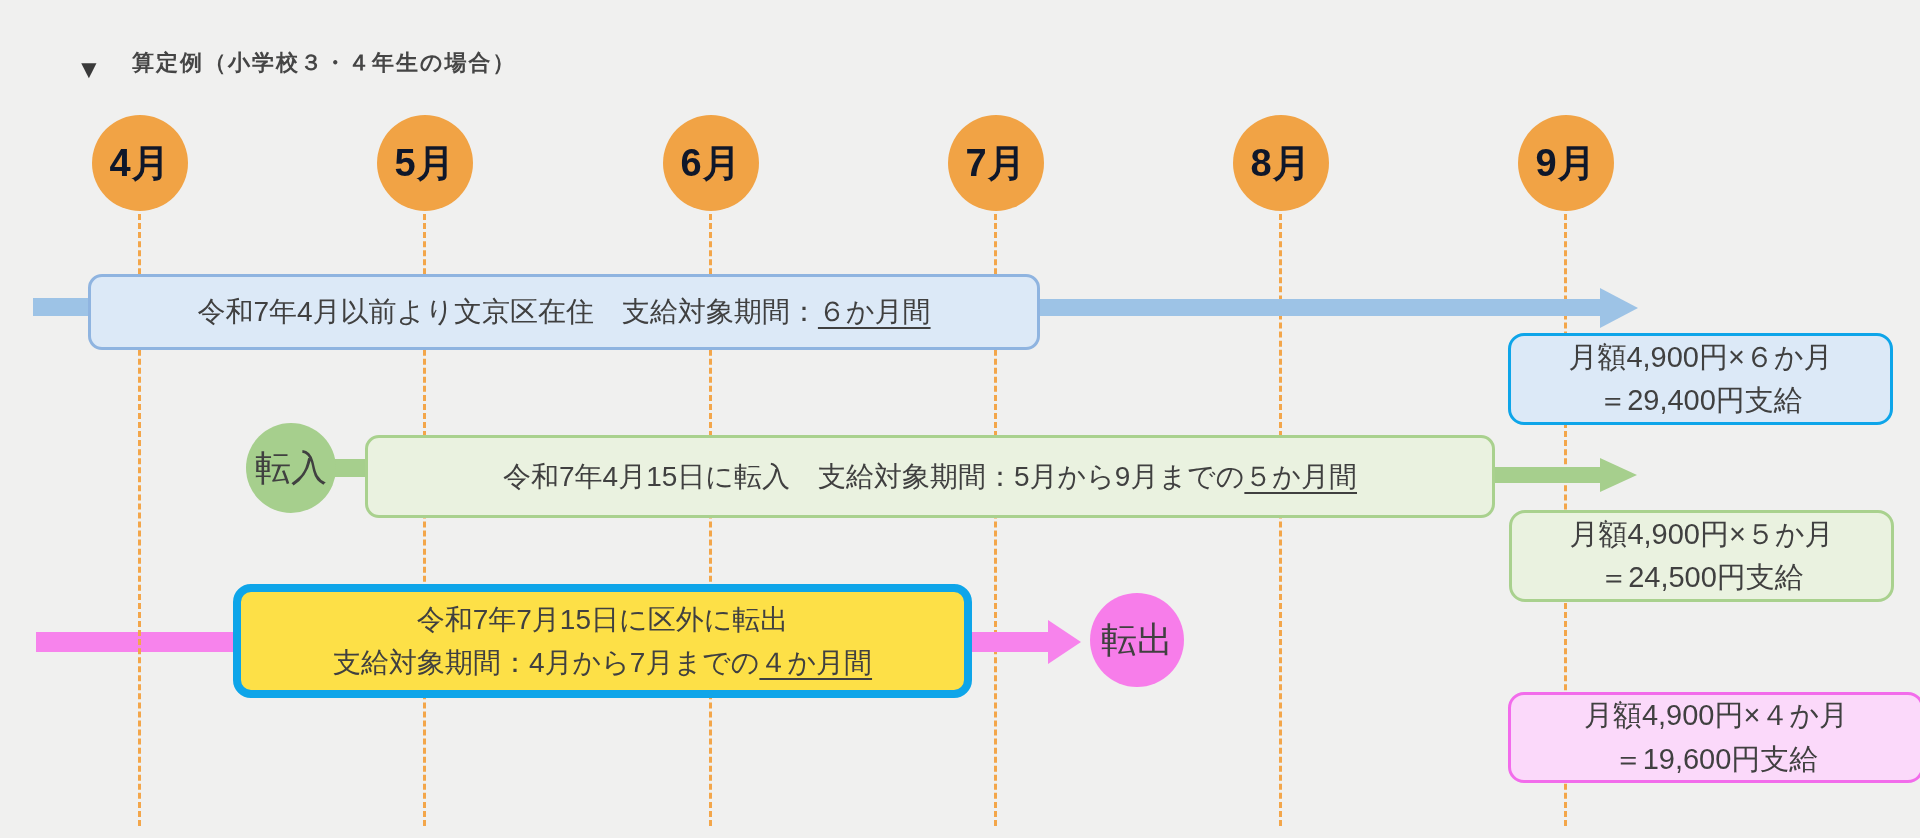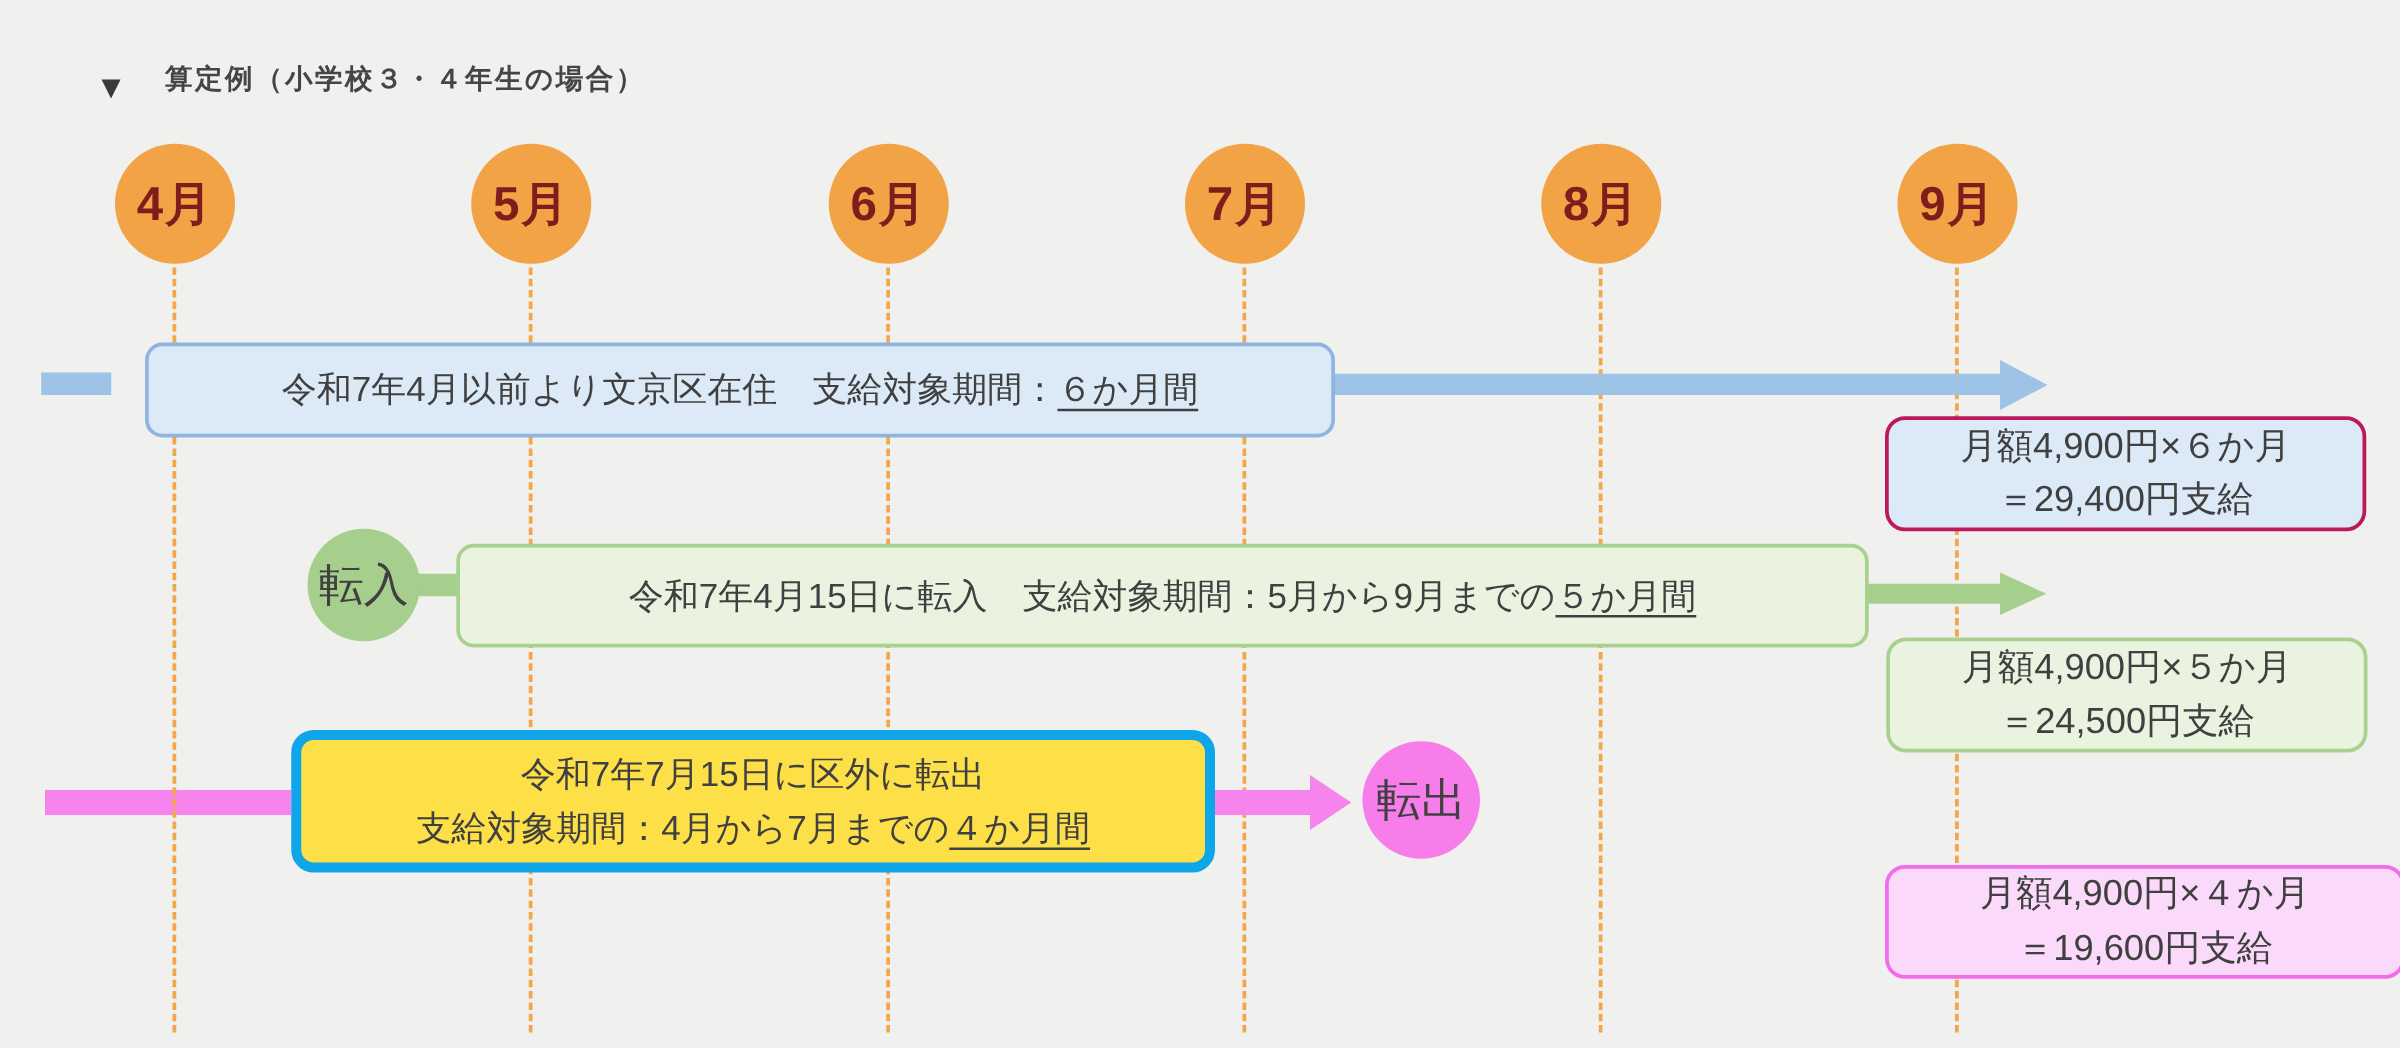--- a/index.html
+++ b/index.html
@@ -12,45 +12,45 @@
   .abs{position:absolute;}
 
   
   .title-row{left:0;top:22px;width:1920px;height:50px;}
   .title-marker{left:76px;top:34px;font-size:26px;color:#3a3a3a;line-height:1;}
   .title-text{left:132px;top:26px;font-size:22px;font-weight:700;color:#454545;letter-spacing:2px;}
 
   
   .month{width:96px;height:96px;border-radius:50%;background:#f1a345;
     display:flex;align-items:center;justify-content:center;top:115px;z-index:2;}
-  .month span{color:#7f1d1d;font-size:38px;font-weight:bold;letter-spacing:1px;}
+  .month span{color:#0f172a;font-size:38px;font-weight:bold;letter-spacing:1px;}
 
   
   .vline{top:214px;height:612px;width:0;border-left:3px dashed #f3a64a;z-index:1;}
 
   
   .bar-box{box-sizing:border-box;z-index:3;display:flex;align-items:center;justify-content:center;
     text-align:center;font-size:28px;color:#404040;}
   .ul{text-decoration:underline;text-underline-offset:6px;text-decoration-thickness:2px;}
   .shaft{z-index:2;}
   .head{width:0;height:0;z-index:2;}
   .result{box-sizing:border-box;z-index:3;display:flex;flex-direction:column;align-items:center;
     justify-content:center;text-align:center;font-size:29px;line-height:1.5;border-radius:16px;}
   .badge{border-radius:50%;display:flex;align-items:center;justify-content:center;
     font-size:36px;color:#404040;z-index:3;}
 
   
   .blue-stub{left:33px;top:298px;width:56px;height:18px;background:#9dc3e6;}
   .blue-box{left:88px;top:274px;width:952px;height:76px;background:#dce9f7;
-    border:3px solid #8fb4e0;border-radius:14px;margin-left:28px;}
+    border:3px solid #8fb4e0;border-radius:14px;}
   .blue-shaft{left:1038px;top:299px;width:564px;height:17px;background:#9dc3e6;}
   .blue-head{left:1600px;top:288px;border-top:20px solid transparent;
     border-bottom:20px solid transparent;border-left:38px solid #9dc3e6;}
   .blue-result{left:1508px;top:333px;width:385px;height:92px;background:#dce9f7;
-    border:3px solid #be185d;}
+    border:3px solid #0ea5e9;}
 
   
   .green-badge{left:246px;top:423px;width:90px;height:90px;background:#a6cf8d;}
   .green-connector{left:328px;top:459px;width:44px;height:18px;background:#a6cf8d;z-index:2;}
   .green-box{left:365px;top:435px;width:1130px;height:83px;background:#eaf2e0;
     border:3px solid #a9d18e;border-radius:14px;}
   .green-shaft{left:1493px;top:467px;width:109px;height:16px;background:#a6cf8d;}
   .green-head{left:1600px;top:458px;border-top:17px solid transparent;
     border-bottom:17px solid transparent;border-left:37px solid #a6cf8d;}
   .green-result{left:1509px;top:510px;width:385px;height:92px;background:#eaf2e0;

